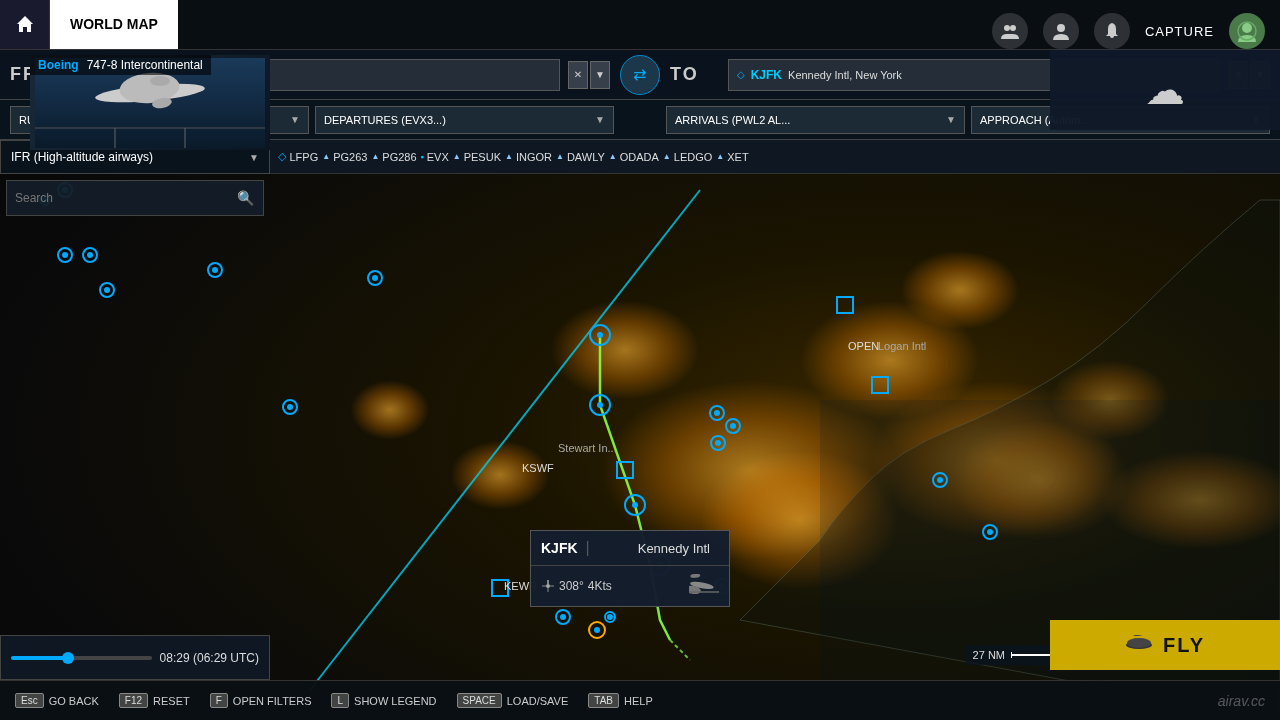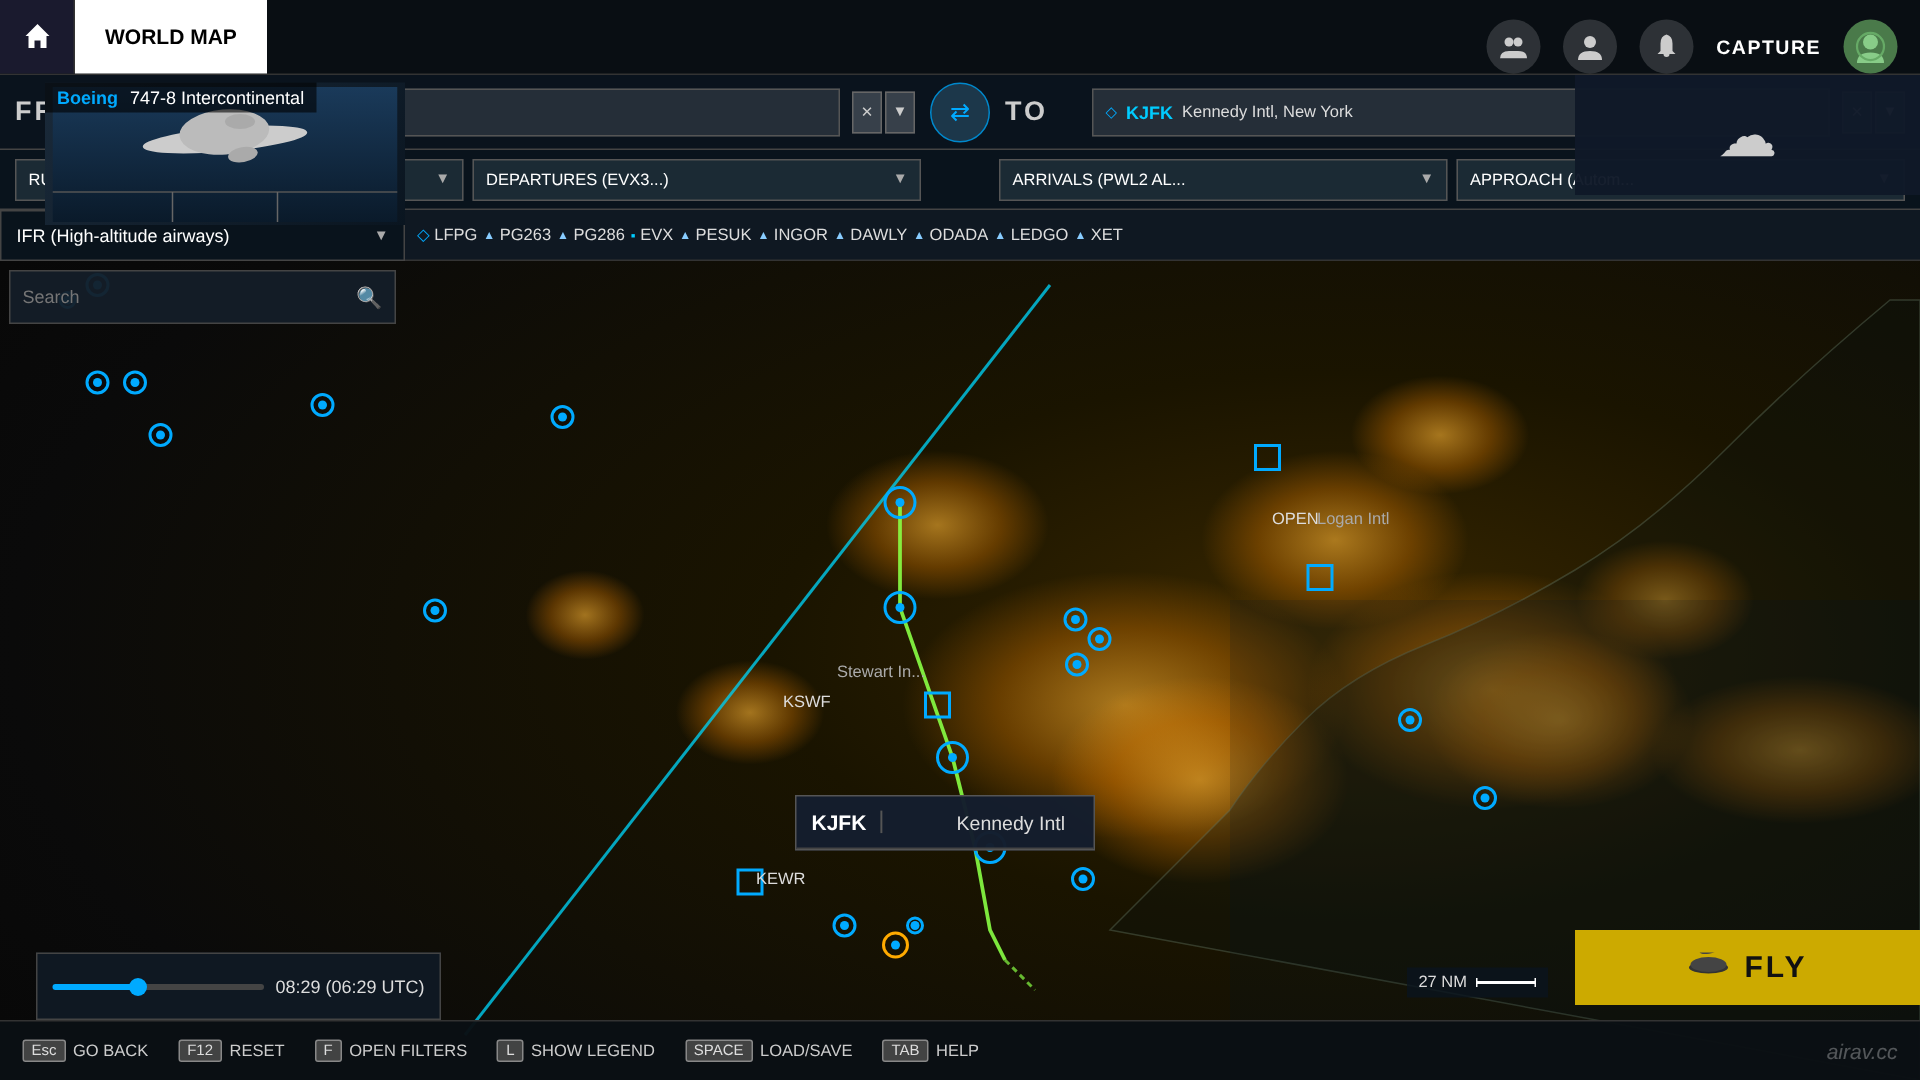--- a/index.html
+++ b/index.html
@@ -71,21 +71,21 @@
       font-size: 18px;
     }
 
     #capture-btn {
       background: transparent;
       border: none;
       color: #fff;
       font-size: 13px;
       letter-spacing: 1px;
       cursor: pointer;
-      font-weight: bold;
+      font-weight: normal;
     }
 
     #avatar-icon {
       width: 36px; height: 36px;
       border-radius: 50%;
       background: #4a7a4a;
       display: flex; align-items: center; justify-content: center;
       cursor: pointer;
       overflow: hidden;
     }
@@ -396,21 +396,20 @@
       bottom: 40px; left: 0;
       width: 270px;
       height: 45px;
       background: rgba(15,25,35,0.97);
       border: 1px solid #444;
       display: flex;
       align-items: center;
       padding: 0 10px;
       gap: 8px;
       z-index: 100;
-      margin-left: 24px;
     }
 
     #timeline-slider {
       flex: 1;
       -webkit-appearance: none;
       height: 4px;
       background: linear-gradient(to right, #00aaff 40%, #444 40%);
       outline: none;
       border-radius: 2px;
     }
@@ -482,21 +481,21 @@
     #shortcuts-right {
       margin-left: auto;
       display: flex;
       align-items: center;
       gap: 4px;
     }
 
     
     #distance-badge {
       position: absolute;
-      bottom: 55px; right: 248px;
+      bottom: 55px; right: 221px;
       background: rgba(10,20,30,0.8);
       padding: 4px 8px;
       font-size: 11px;
       color: #ddd;
       z-index: 100;
       display: flex;
       align-items: center;
       gap: 6px;
       justify-content: flex-end;
     }
@@ -840,20 +839,44 @@
     <span class="cloud-icon">☁</span>
   </div>
 </div>
 
 <div id="airport-tooltip">
   <div id="tooltip-header">
     <span id="tooltip-code">KJFK</span>
     <span style="color:#555;font-size:16px;">|</span>
     <span id="tooltip-name">Kennedy Intl</span>
   </div>
+  <div id="tooltip-body">
+    <div class="wind-info">
+      <svg width="14" height="14" viewBox="0 0 14 14" fill="#888">
+        <circle cx="7" cy="7" r="2" fill="#aaa"></circle>
+        <line x1="7" y1="1" x2="7" y2="5" stroke="#aaa" stroke-width="1.5"></line>
+        <line x1="7" y1="9" x2="7" y2="13" stroke="#888" stroke-width="1"></line>
+        <line x1="1" y1="7" x2="5" y2="7" stroke="#888" stroke-width="1"></line>
+        <line x1="9" y1="7" x2="13" y2="7" stroke="#888" stroke-width="1"></line>
+      </svg>
+      <span>308°</span>
+      <span>4Kts</span>
+    </div>
+    <div style="margin-left:auto;">
+      <svg width="30" height="20" viewBox="0 0 30 20">
+
+        <g transform="translate(5,10) rotate(10)">
+          <ellipse cx="8" cy="0" rx="12" ry="3" fill="#888"></ellipse>
+          <ellipse cx="6" cy="0" rx="4" ry="8" fill="#777" transform="rotate(90)"></ellipse>
+          <ellipse cx="-8" cy="-2" rx="2" ry="5" fill="#777" transform="rotate(75)"></ellipse>
+        </g>
+        <line x1="0" y1="18" x2="30" y2="18" stroke="#666" stroke-width="1.5"></line>
+      </svg>
+    </div>
+  </div>
 </div>
 
 <div id="bottom-bar">
   <input type="range" id="timeline-slider" min="0" max="100" value="40" style="">
   <span id="time-display">08:29 (06:29 UTC)</span>
 </div>
 
 <div id="distance-badge">
   <span>27 NM</span>
   <svg width="40" height="8" viewBox="0 0 40 8">

